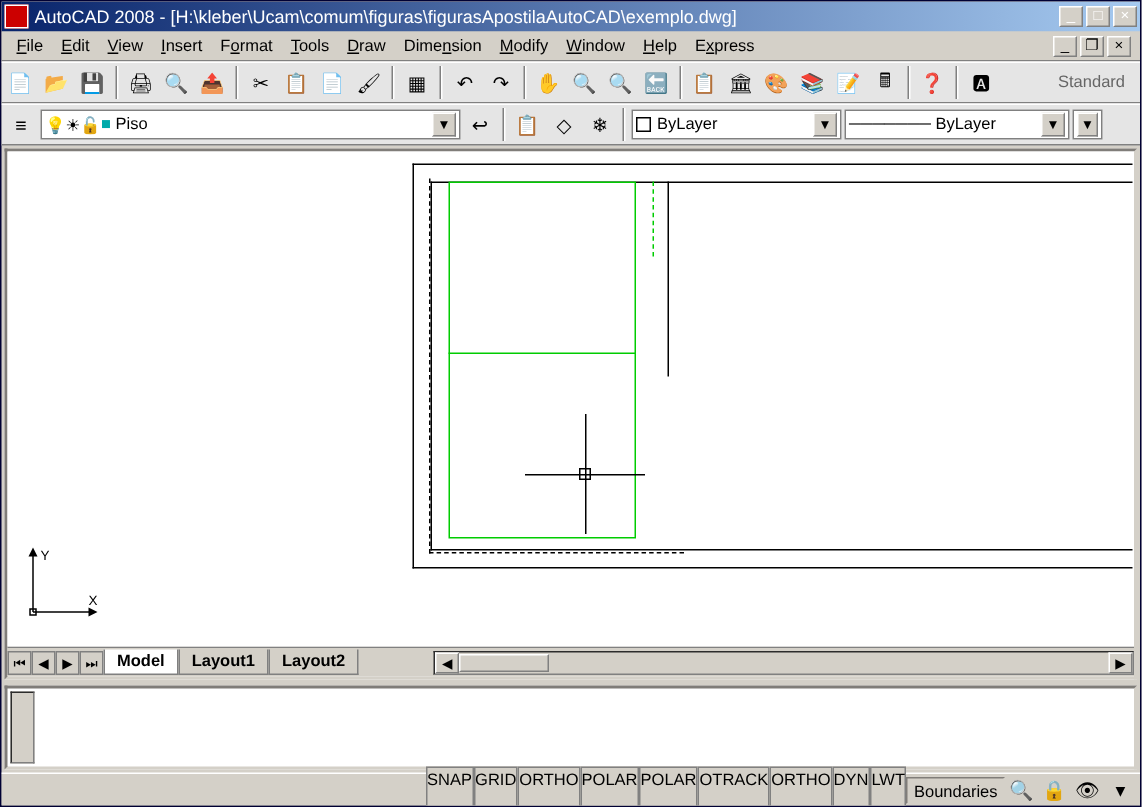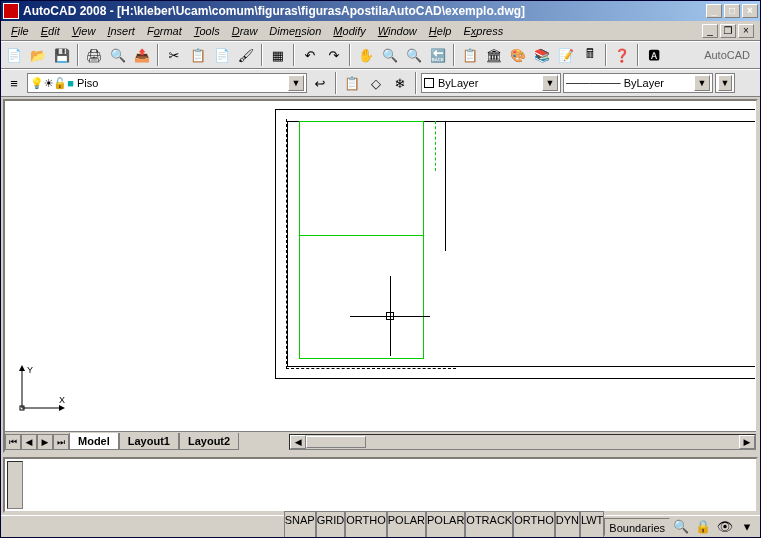--- a/index.html
+++ b/index.html
@@ -1,23 +1,23 @@
 <!DOCTYPE html>
 <html><head>
 <meta charset="utf-8">
 <style>
 * { box-sizing: border-box; margin: 0; padding: 0; }
 body { font-family: Tahoma, Arial, sans-serif; font-size: 11px; background: #d4d0c8; width: 761px; height: 538px; overflow: hidden; display: flex; flex-direction: column; border: 1px solid #003; }
-.titlebar { background: linear-gradient(to right, #08246b, #a6caf0); color: #fff; height: 20px; display: flex; align-items: center; padding: 0 2px; font-weight: bold; font-size: 12px; }
+.titlebar { background: linear-gradient(to right, #08246b, #a6caf0); color: #fff; height: 20px; display: flex; align-items: center; padding: 0 2px; font-weight: normal; font-size: 12px; }
 .titlebar .icon { width: 16px; height: 16px; background: #c00; margin-right: 4px; display: inline-block; border: 1px solid #fff; }
 .titlebar .title { flex: 1; white-space: nowrap; overflow: hidden; }
 .winbtns { display: flex; gap: 2px; }
 .winbtn { width: 16px; height: 14px; background: #d4d0c8; border: 1px solid #808080; border-top-color: #fff; border-left-color: #fff; font-size: 10px; line-height: 12px; text-align: center; cursor: pointer; font-family: Arial; }
 .menubar { background: #d4d0c8; height: 20px; display: flex; align-items: center; padding: 0 4px; border-bottom: 1px solid #808080; }
-.menuitem { padding: 2px 6px; cursor: pointer; font-style: italic; }
+.menuitem { padding: 2px 6px; cursor: pointer; }
 .menuitem u { text-decoration: underline; }
 .menubar .spacer { flex: 1; }
 .menubar .docbtns { display: flex; gap: 2px; margin-right: 2px; }
 .toolbar { background: #e5e5e5; border-top: 1px solid #fff; border-bottom: 1px solid #808080; height: 28px; display: flex; align-items: center; padding: 0 2px; gap: 2px; }
 .tbtn { width: 22px; height: 22px; border: 1px solid transparent; display: flex; align-items: center; justify-content: center; cursor: pointer; font-size: 13px; }
 .tsep { width: 2px; height: 22px; border-left: 1px solid #808080; border-right: 1px solid #fff; margin: 0 2px; }
 .tlabel { padding: 2px 8px; color: #666; }
 .combo { height: 20px; border: 1px solid #808080; background: #fff; display: flex; align-items: center; padding: 0 2px 0 2px; font-size: 11px; }
 .combo .arrow { width: 16px; height: 16px; background: #d4d0c8; border: 1px solid #808080; border-top-color: #fff; border-left-color: #fff; text-align: center; line-height: 14px; margin-left: 4px; cursor: pointer; font-size: 9px; }
 .workarea { flex: 1; display: flex; flex-direction: column; background: #fff; border: 2px inset #d4d0c8; margin: 2px; }
@@ -108,21 +108,21 @@
   <div class="tbtn">🏛</div>
   <div class="tbtn">🎨</div>
   <div class="tbtn">📚</div>
   <div class="tbtn">📝</div>
   <div class="tbtn">🖩</div>
   <div class="tsep"></div>
   <div class="tbtn">❓</div>
   <div class="tsep"></div>
   <div class="tbtn">🅰</div>
   <span class="flex-spacer"></span>
-  <span class="tlabel">AutoCAD</span>
+  <span class="tlabel">Standard</span>
 </div>
 
 <div class="toolbar">
   <div class="tbtn">≡</div>
   <div class="combo" style="width:280px">
     <span>💡</span>
     <span>☀</span>
     <span>🔓</span>
     <span style="color:#0aa">■</span>
     &nbsp;<span>Piso</span>

